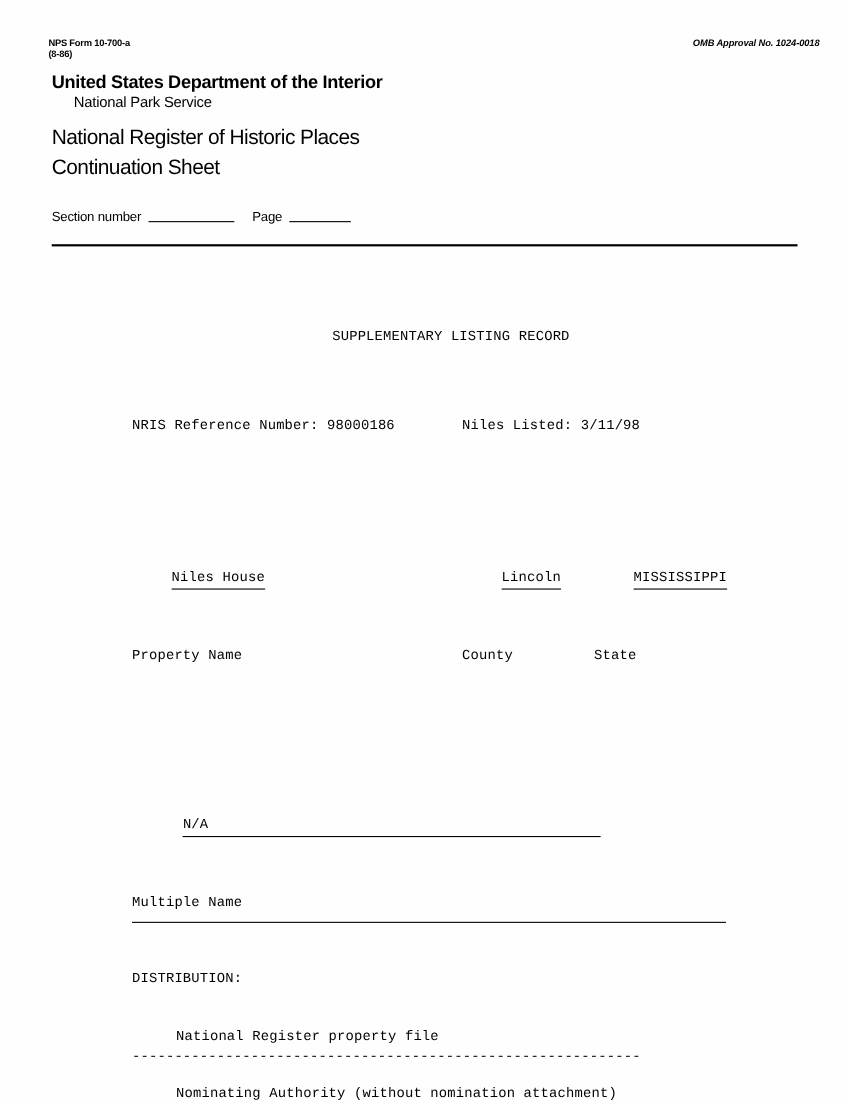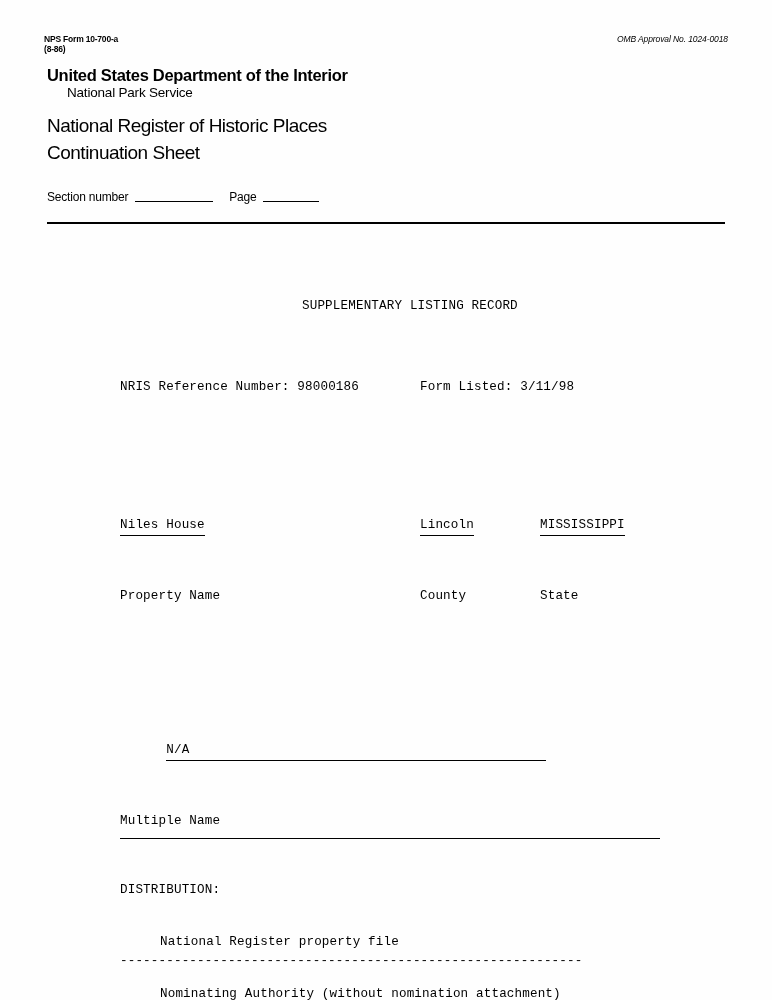--- a/index.html
+++ b/index.html
@@ -27,25 +27,25 @@
     position: absolute;
     left: 44px;
     top: 34px;
     font-size: 8.5px;
     line-height: 10px;
     font-weight: bold;
     letter-spacing: -0.2px;
   }
   .omb-meta {
     position: absolute;
-    right: 44px;
+    right: 27px;
     top: 34px;
     font-size: 8.5px;
     font-style: italic;
-    font-weight: normal;
+    font-weight: bold;
     text-align: left;
     letter-spacing: -0.1px;
   }
   
   .agency {
     position: absolute;
     left: 47px;
     top: 66px;
   }
   .agency .line1 {
@@ -126,20 +126,21 @@
   .spacer-20 { height: 20px; }
 
   .flexline { display: flex; }
   .col-a { width: 300px; }
   .col-b { width: 120px; }
   .col-c { width: 180px; }
   .underline-long {
     display: inline-block;
     border-bottom: 1.2px solid #000;
     padding-bottom: 1px;
+    margin-left: 36px;
   }
   .mult-underline {
     display: inline-block;
     width: 380px;
     border-bottom: 1.2px solid #000;
     padding-bottom: 1px;
   }
 
   .dashline, .eqline {
     font-family: "Liberation Mono", "DejaVu Sans Mono", monospace;
@@ -195,21 +196,21 @@
   </div>
 
   <div class="hrule" id="rule-main"></div>
 
   <div class="body tw">
 
     <div class="center-title">SUPPLEMENTARY LISTING RECORD</div>
 
     <div class="flexline">
       <span class="col-a"><span>NRIS Reference Number:</span> <span>98000186</span></span>
-      <span><span>Form Listed:</span> <span>3/11/98</span></span>
+      <span><span>Niles Listed:</span> <span>3/11/98</span></span>
     </div>
 
     <div class="spacer-17"></div>
 
     <div class="flexline">
       <span class="col-a"><span class="underline-long">Niles House</span></span>
       <span class="col-b"><span class="underline-long">Lincoln</span></span>
       <span class="col-c"><span class="underline-long">MISSISSIPPI</span></span>
     </div>
 

